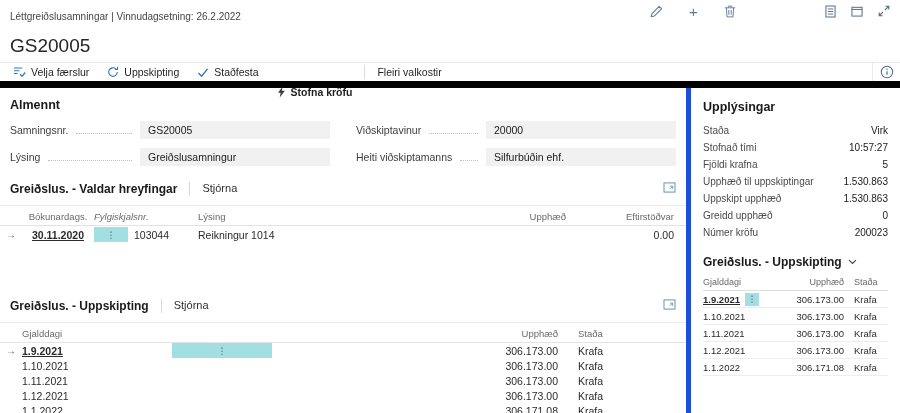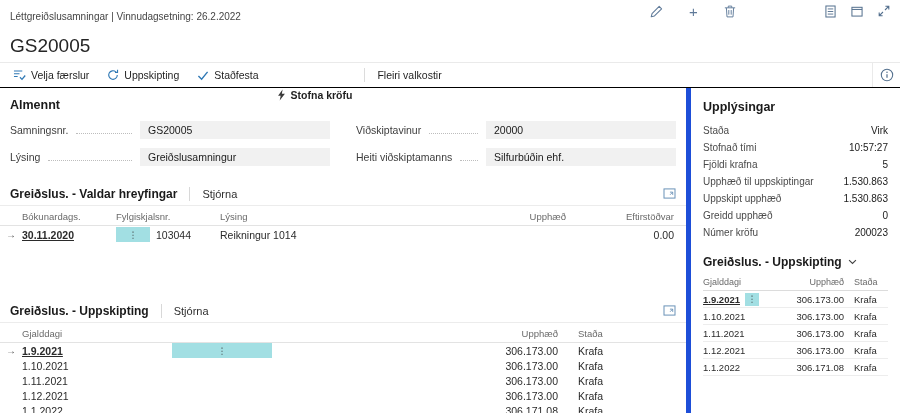--- a/index.html
+++ b/index.html
@@ -12,21 +12,21 @@
   .topbar-center { position:absolute; left:650px; top:0; height:22px; display:flex; align-items:center; gap:26px; color:#5f7a99; }
   .topbar-right { position:absolute; right:10px; top:0; height:22px; display:flex; align-items:center; gap:15px; color:#54708e; }
   .icon-btn { display:flex; align-items:center; justify-content:center; cursor:pointer; }
   .plus-glyph { font-size:15px; line-height:1; color:#5f7a99; }
 
   
   .page-title { font-size:19px; color:#252525; padding:3px 10px 5px 10px; font-weight:400; }
 
   
   .action-bar { height:26px; display:flex; align-items:center; border-top:1px solid #eaeaea;
-    border-bottom:1px solid #000000; padding:0 4px; font-size:10.5px; position:relative; }
+    border-bottom:7px solid #000000; padding:0 4px; font-size:10.5px; position:relative; }
   .action { display:flex; align-items:center; gap:5px; padding:0 9px; color:#1f1f1f; cursor:pointer; white-space:nowrap; }
   .action .a-icon { color:#3079b5; display:flex; align-items:center; }
   .action.bold { font-weight:700;margin-top:40px; }
   .action-sep { width:1px; height:14px; background:#dcdcdc; margin:0 3px; }
   .info-btn { position:absolute; right:0; top:0; height:100%; width:28px; display:flex; align-items:center;
     justify-content:center; border-left:1px solid #eaeaea; color:#54708e; cursor:pointer; }
 
   
   .content { display:flex; height:335px; }
   .main { width:686px; overflow:hidden; }
@@ -36,39 +36,39 @@
   .section-title { font-weight:700; font-size:12.5px; color:#1a1a1a; padding:10px 10px 9px 10px; }
   .fields { display:grid; grid-template-columns:1fr 1fr; gap:9px 26px; padding:0 10px; }
   .field { display:flex; align-items:center; font-size:10.5px; }
   .field-label { color:#3d3d3d; white-space:nowrap; }
   .leader { flex:1; border-bottom:1px dotted #bdbdbd; margin:7px 8px 0 8px; min-width:8px; }
   .field-value { width:190px; background:#f1f1f1; padding:3px 8px; color:#1a1a1a; min-height:18px; cursor:text; }
 
   
   .grid-section { margin-top:16px; }
   .grid-section.second { margin-top:56px; }
-  .grid-header { display:flex; align-items:center; height:24px; padding:0 10px; border-bottom:1px solid #ececec; }
+  .grid-header { display:flex; align-items:flex-start; height:24px; padding:0 10px; border-bottom:1px solid #ececec; }
   .grid-title { font-weight:700; font-size:12px; color:#1a1a1a; }
   .vsep { width:1px; height:14px; background:#d8d8d8; margin:0 12px; }
   .grid-menu { font-size:11px; color:#2f2f2f; cursor:pointer; }
   .grid-expand { margin-left:auto; color:#6b93b8; cursor:pointer; display:flex; }
 
   .colheads { display:flex; align-items:flex-end; height:20px; font-size:9.5px; color:#6a6a6a;
     border-bottom:1px solid #e3e3e3; padding-bottom:3px; }
   .grow { display:flex; align-items:center; height:17px; font-size:10.5px; color:#2b2b2b; }
   .link { text-decoration:underline; cursor:pointer;font-weight:bold; }
   .arrow-cell { width:22px; text-align:center; color:#555; font-size:10px; }
   .sel-cell { background:#a2dfe3; display:flex; align-items:center; justify-content:center;
     color:#3a3a3a; font-size:9px; height:15px; cursor:pointer; }
   .num { text-align:right; }
 
   
-  .g1-date { width:94px; } .g1-focus { width:34px; } .g1-doc { width:62px; padding-left:6px; }
+  .g1-date { width:72px;text-align:center; } .g1-focus { width:34px; } .g1-doc { width:62px; padding-left:6px; }
   .g1-desc { flex:1; padding-left:8px; } .g1-amt { width:130px; } .g1-rem { width:120px; padding-right:12px;padding-left:20px; }
-  .g1-fylg-head { width:96px; }
+  .g1-fylg-head { width:96px;font-style:italic; }
 
   
   .g2-date { width:150px; } .g2-focus { width:100px; } .g2-fill { flex:1; }
   .g2-amt { width:110px; } .g2-status { width:128px; padding-left:20px; }
   .g2 .grow { height:15px; }
 
   
   .fb-title { font-weight:700; font-size:12.5px; color:#1a1a1a; padding:6px 0 8px 0; }
   .fb-field { display:flex; justify-content:space-between; align-items:center; height:17px; font-size:10px; }
   .fb-label { color:#4a4a4a; }

